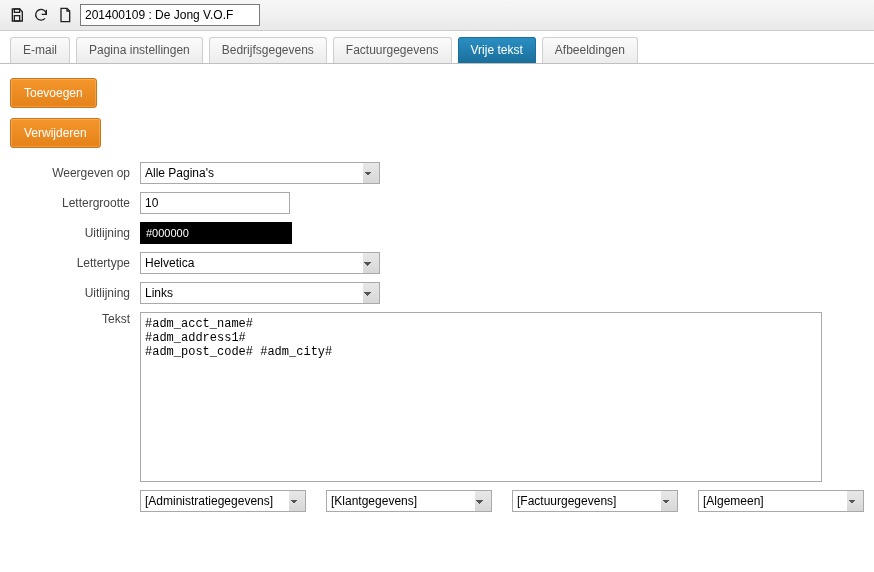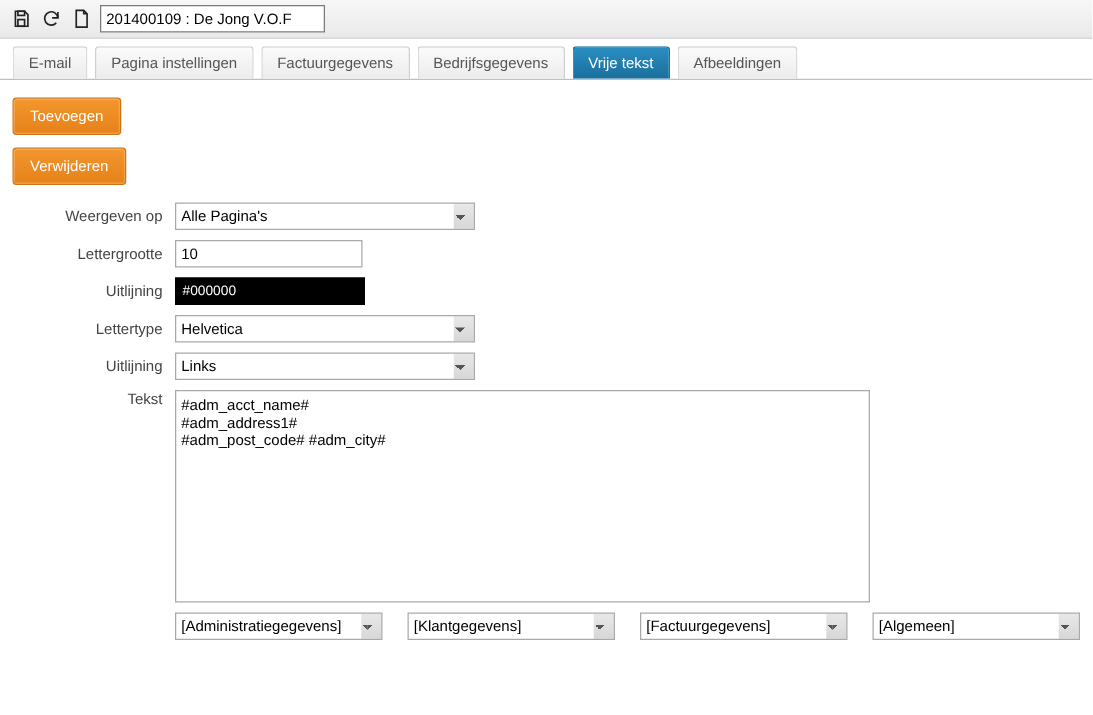--- a/index.html
+++ b/index.html
@@ -19,21 +19,21 @@
   .form{margin-top:4px}
   .row{display:flex;align-items:center;margin-bottom:8px}
   .row .label{width:120px;text-align:right;padding-right:10px;color:#444}
   .row .label2{width:90px;text-align:right;padding-right:10px;color:#444;margin-left:30px}
   .sel,.inp{height:22px;border:1px solid #a9a9a9;font-size:12px;padding:1px 4px;box-sizing:border-box;background:#fff}
   .sel{appearance:none;-webkit-appearance:none;padding-right:6px;background-image:linear-gradient(45deg,transparent 50%,#555 50%),linear-gradient(135deg,#555 50%,transparent 50%),linear-gradient(#e8e8e8,#d7d7d7);background-position:calc(100% - 11px) 9px,calc(100% - 7px) 9px,right 0 top 0;background-size:4px 4px,4px 4px,16px 100%;background-repeat:no-repeat}
   .sel.w240{width:240px}
   .sel.w175{width:175px}
   .inp.w150{width:150px}
   .color-swatch{width:152px;height:22px;background:#000;color:#fff;font-size:11px;display:flex;align-items:center;padding-left:5px;border:1px solid #000;box-sizing:border-box}
-  .txtarea{width:556px;height:170px;border:1px solid #a9a9a9;font-family:Liberation Sans, sans-serif;font-size:12px;padding:4px;box-sizing:border-box;resize:none;white-space:pre}
+  .txtarea{width:682px;height:170px;border:1px solid #a9a9a9;font-family:Liberation Mono, monospace;font-size:12px;padding:4px;box-sizing:border-box;resize:none;white-space:pre}
   .bottom-selects{display:flex;gap:20px;margin-left:130px;margin-top:6px}
 </style>
 </head>
 <body>
 <div class="app">
 
 <div class="toolbar">
   <span class="icon">
     <svg viewBox="0 0 24 24">
           <path d="M5 3h11l4 4v14H5z"></path>
@@ -54,22 +54,22 @@
         </svg>
   </span>
   <select class="sel">
     <option>201400109 : De Jong V.O.F</option>
   </select>
 </div>
 
 <div class="tabs">
   <div class="tab">E-mail</div>
   <div class="tab">Pagina instellingen</div>
+  <div class="tab">Bedrijfsgegevens</div>
   <div class="tab">Factuurgegevens</div>
-  <div class="tab">Bedrijfsgegevens</div>
   <div class="tab active">Vrije tekst</div>
   <div class="tab">Afbeeldingen</div>
 </div>
 
 <div class="content">
   <div>
     <span class="btn">Toevoegen</span>
   </div>
   <div>
     <span class="btn">Verwijderen</span>

